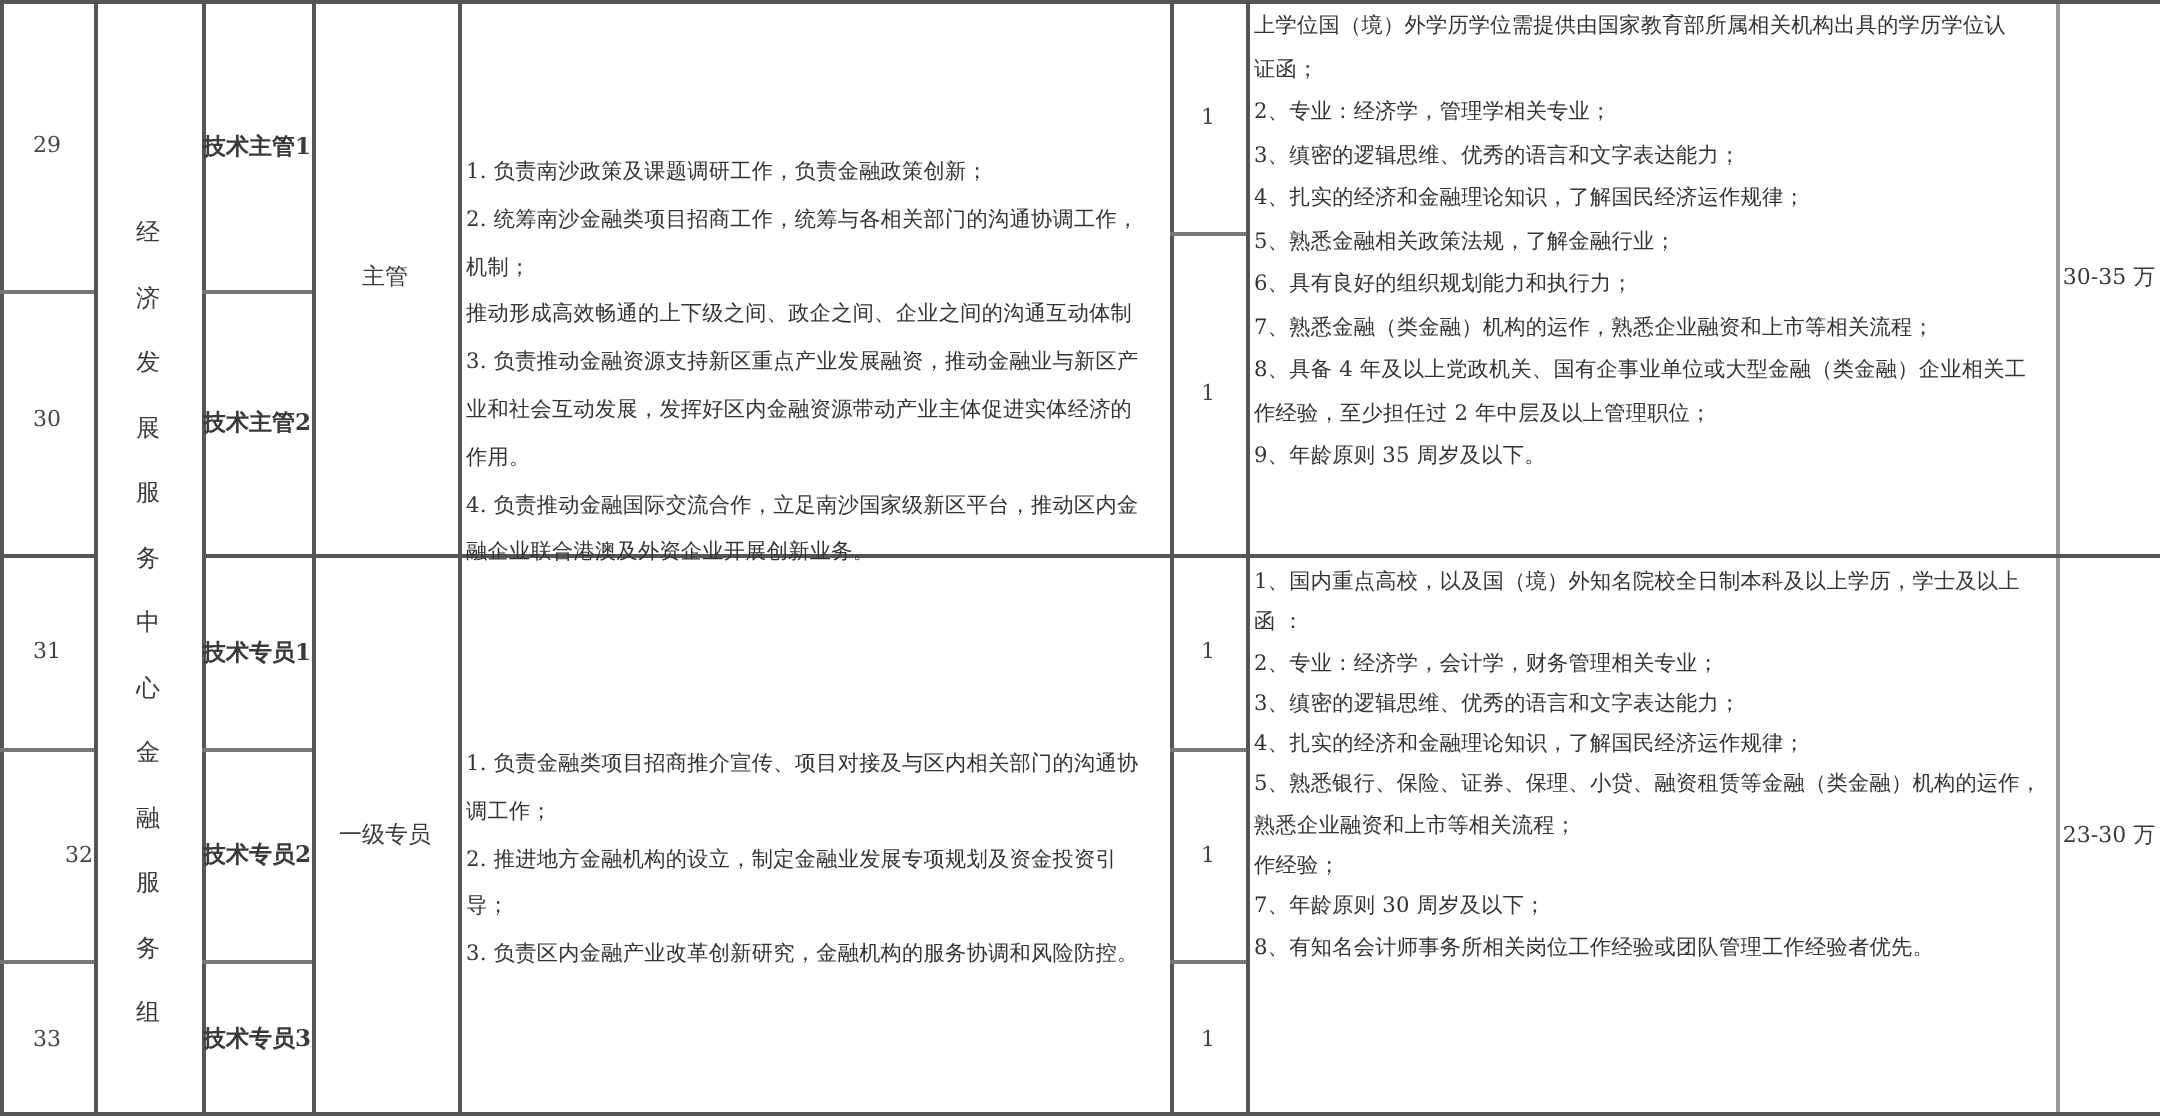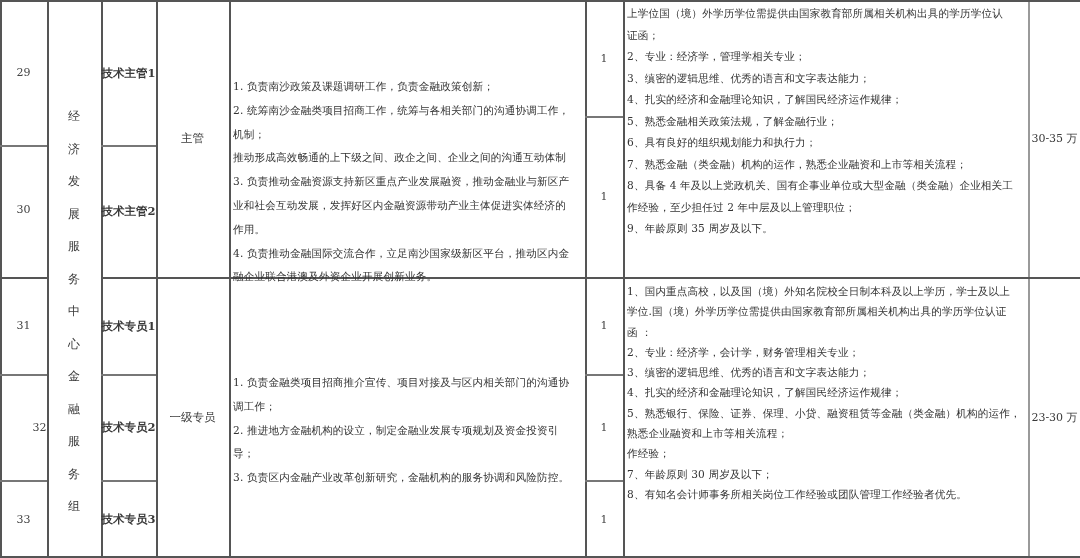--- a/index.html
+++ b/index.html
@@ -136,21 +136,20 @@
     <div>5、熟悉金融相关政策法规，了解金融行业；</div>
     <div>6、具有良好的组织规划能力和执行力；</div>
     <div>7、熟悉金融（类金融）机构的运作，熟悉企业融资和上市等相关流程；</div>
     <div>8、具备 4 年及以上党政机关、国有企事业单位或大型金融（类金融）企业相关工</div>
     <div>作经验，至少担任过 2 年中层及以上管理职位；</div>
     <div>9、年龄原则 35 周岁及以下。</div>
   </div>
 
   <div class="req req2" style="left:624px; top:281px; width:404px;">
     <div>1、国内重点高校，以及国（境）外知名院校全日制本科及以上学历，学士及以上</div>
-    <div>学位.国（境）外学历学位需提供由国家教育部所属相关机构出具的学历学位认证</div>
     <div>函 ：</div>
     <div>2、专业：经济学，会计学，财务管理相关专业；</div>
     <div>3、缜密的逻辑思维、优秀的语言和文字表达能力；</div>
     <div>4、扎实的经济和金融理论知识，了解国民经济运作规律；</div>
     <div>5、熟悉银行、保险、证券、保理、小贷、融资租赁等金融（类金融）机构的运作，</div>
     <div>熟悉企业融资和上市等相关流程；</div>
     <div>作经验；</div>
     <div>7、年龄原则 30 周岁及以下；</div>
     <div>8、有知名会计师事务所相关岗位工作经验或团队管理工作经验者优先。</div>
   </div>

